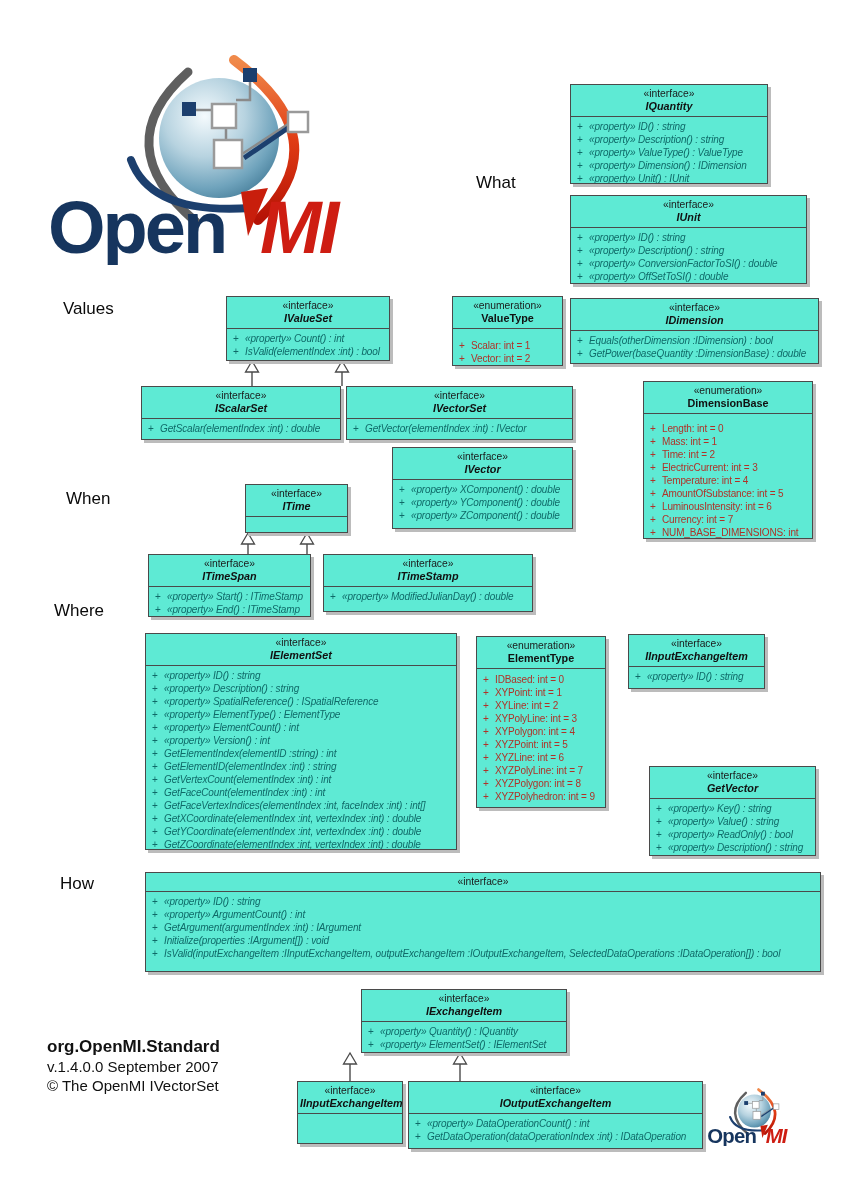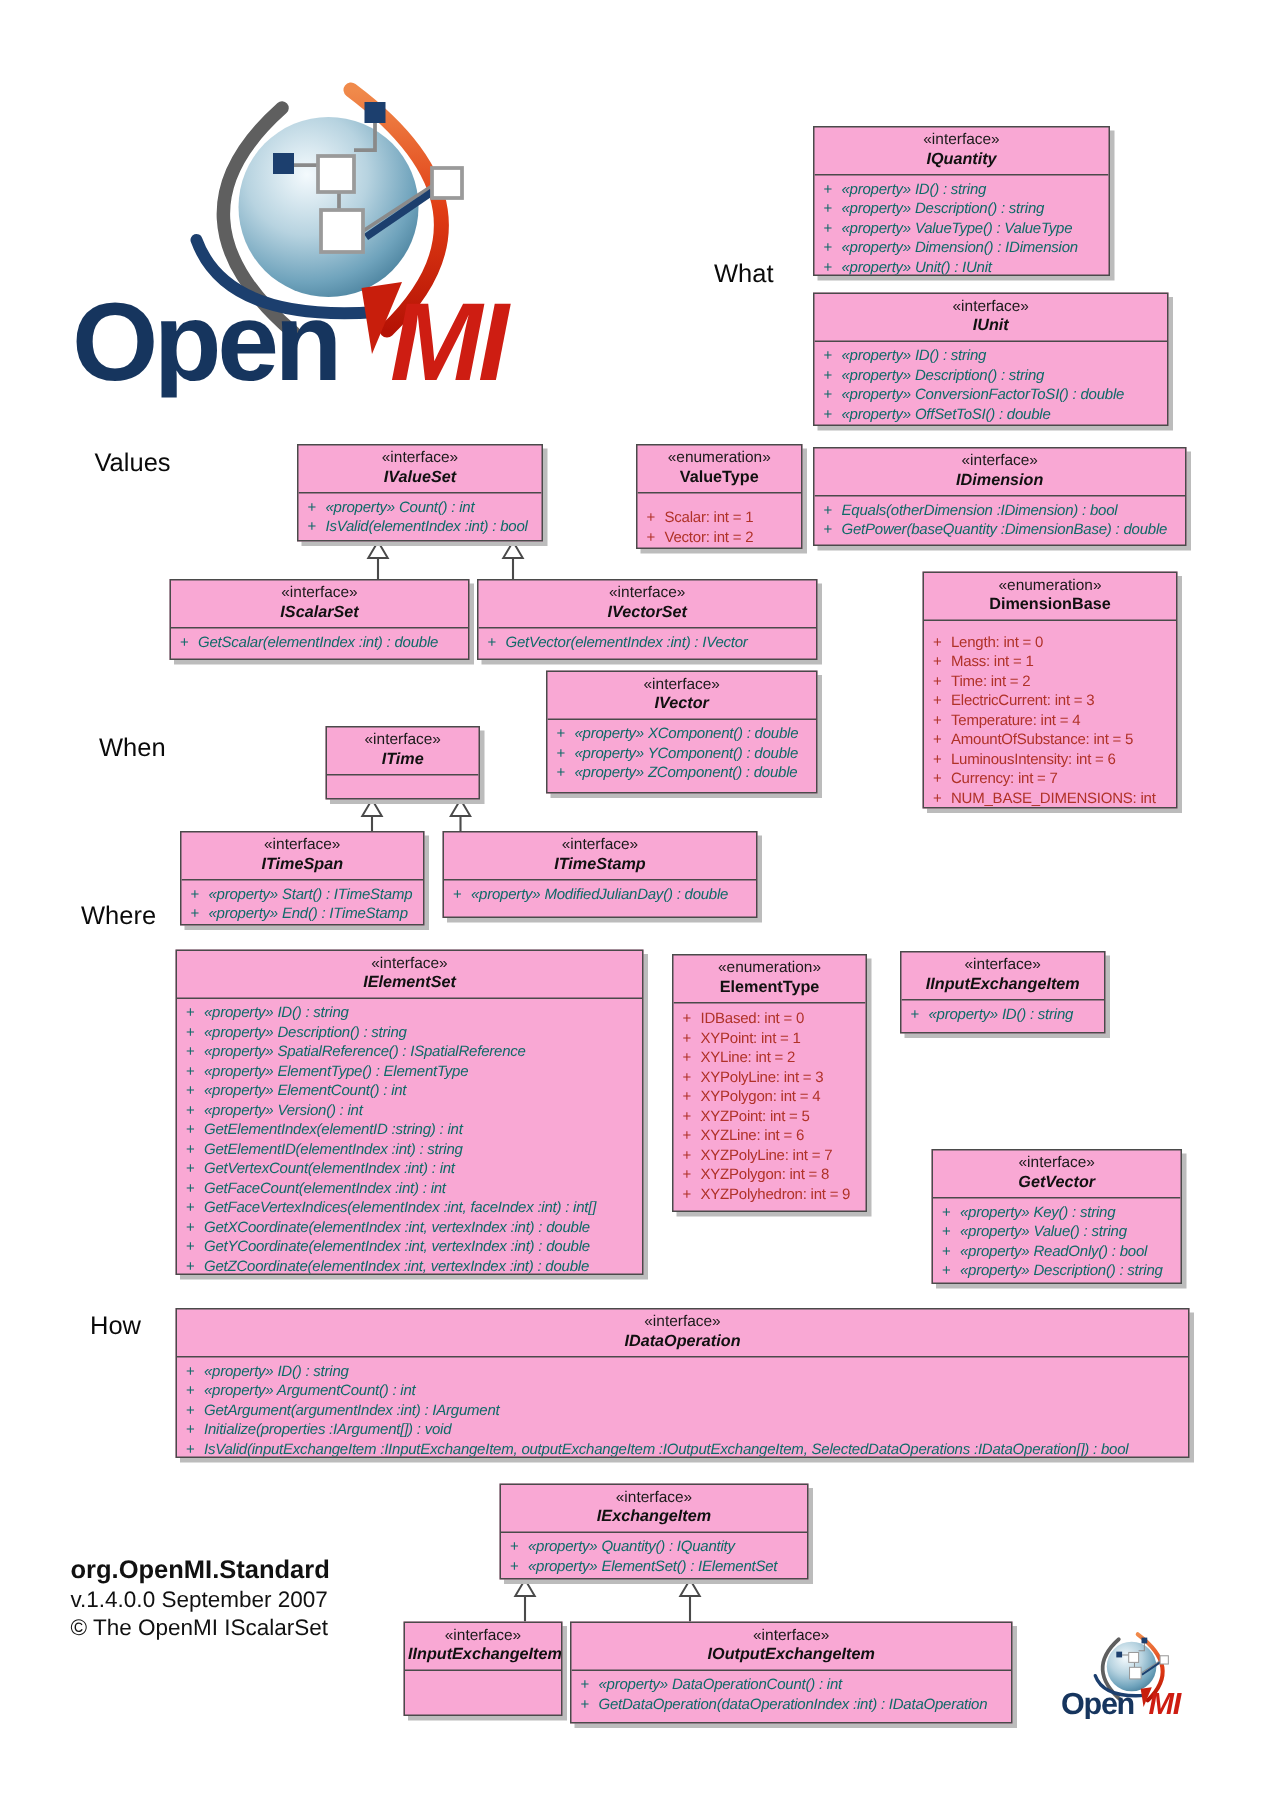--- a/index.html
+++ b/index.html
@@ -1,22 +1,22 @@
 <!DOCTYPE html>
 <html><head>
 <meta charset="utf-8">
 <title>OpenMI data definitions</title>
 <style>
   html,body{margin:0;padding:0;background:#ffffff;}
   .page{position:relative;width:848px;height:1198px;background:#ffffff;
         font-family:"Liberation Sans",sans-serif;overflow:hidden;}
 
   
-  .uml-node{position:absolute;background:#f9a8d4;border:1.4px solid #4a4a4a;
-            box-shadow:3px 3px 0 #bcbcbc;box-sizing:border-box;overflow:hidden;}
+  .uml-node{position:absolute;background:#5eead4;border:1.4px solid #4a4a4a;
+            box-shadow:3px 3px 0 #bcbcbc;box-sizing:border-box;overflow:hidden;margin-left:28px;}
   .uml-head{border-bottom:1.4px solid #4a4a4a;text-align:center;padding:3px 2px 3px;}
   .uml-stereotype{font-size:10.3px;line-height:12px;color:#1a1a1a;}
   .uml-name{font-size:10.8px;line-height:13px;font-weight:bold;font-style:italic;
             color:#111;white-space:nowrap;}
   .enum .uml-name{font-style:normal;}
   .uml-members{padding:3px 2px 3px 4px;min-height:8px;}
   .uml-member{display:flex;align-items:flex-start;font-size:10px;line-height:13px;
               color:#0f6a68;font-style:italic;letter-spacing:-0.15px;white-space:nowrap;}
   .enum .uml-member{color:#b03228;font-style:normal;}
   .uml-sym{width:12px;flex:none;font-style:normal;padding-left:2px;}
@@ -471,21 +471,20 @@
           </div>
           <div class="uml-member">
             <span class="uml-sym">+</span>
             <span class="uml-text">«property» Description() : string</span>
           </div>
         </div>
       </div>
       <div class="uml-node" style="left: 117px; top: 872px; width: 676px; height: 100px;">
         <div class="uml-head">
           <div class="uml-stereotype">«interface»</div>
-          <div class="uml-name">IDataOperation</div>
         </div>
         <div class="uml-members">
           <div class="uml-member">
             <span class="uml-sym">+</span>
             <span class="uml-text">«property» ID() : string</span>
           </div>
           <div class="uml-member">
             <span class="uml-sym">+</span>
             <span class="uml-text">«property» ArgumentCount() : int</span>
           </div>
@@ -540,16 +539,16 @@
             <span class="uml-sym">+</span>
             <span class="uml-text">GetDataOperation(dataOperationIndex :int) : IDataOperation</span>
           </div>
         </div>
       </div>
     </div>
 
   <div class="footer">
     <div class="footer-title">org.OpenMI.Standard</div>
     <div class="footer-version">v.1.4.0.0 September 2007</div>
-    <div class="footer-copyright">© The OpenMI IScalarSet</div>
+    <div class="footer-copyright">© The OpenMI IVectorSet</div>
   </div>
 
 </div>
 
 </body></html>

